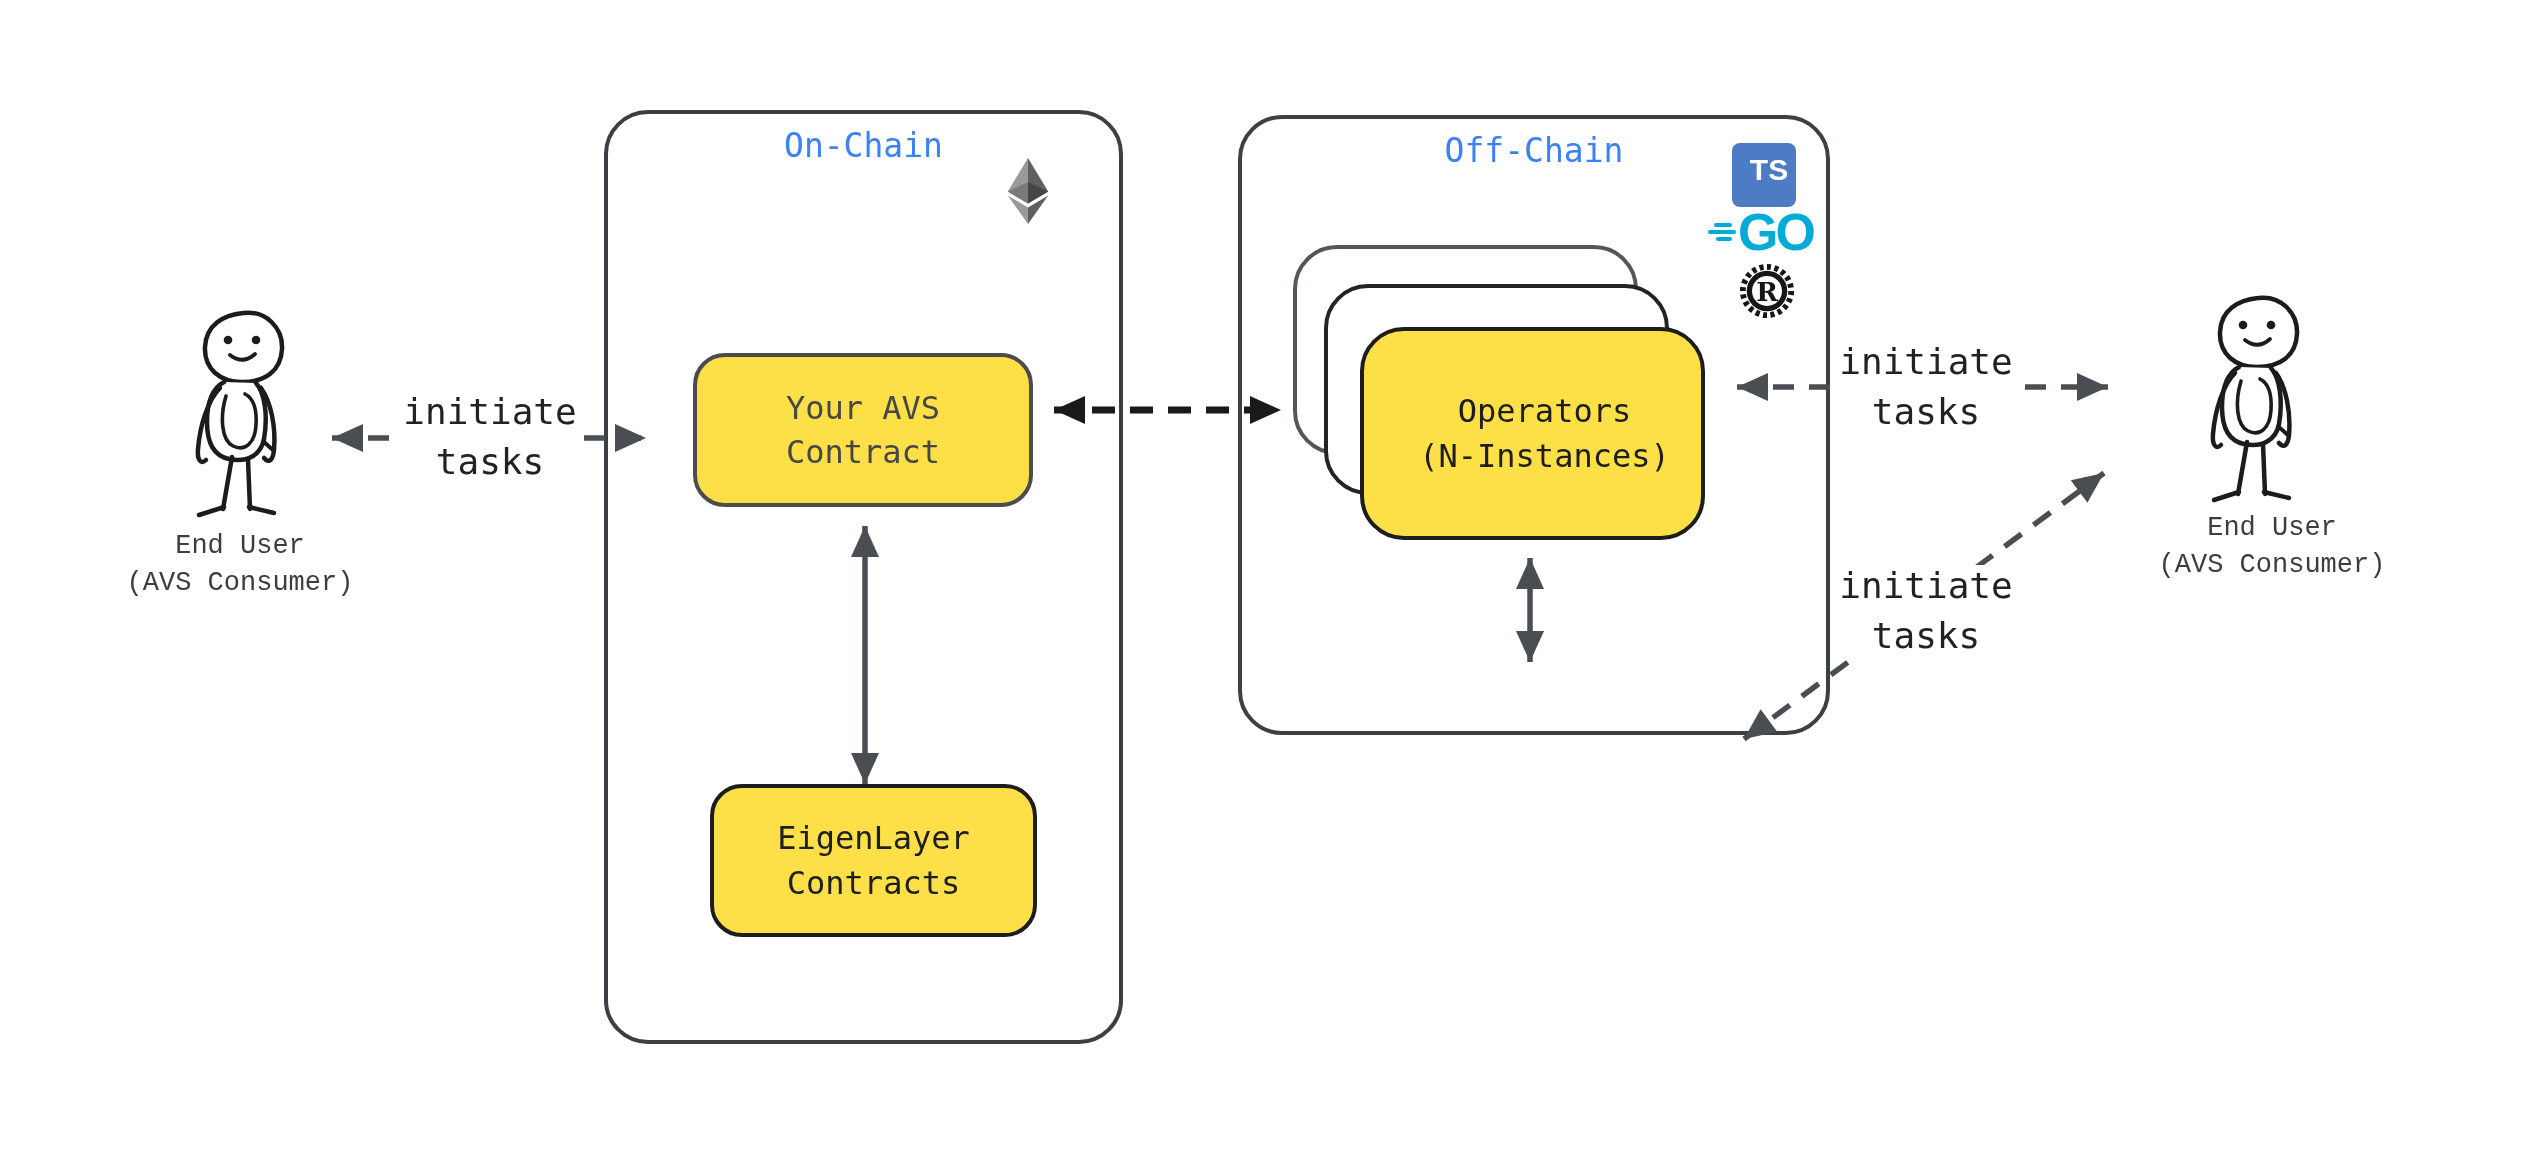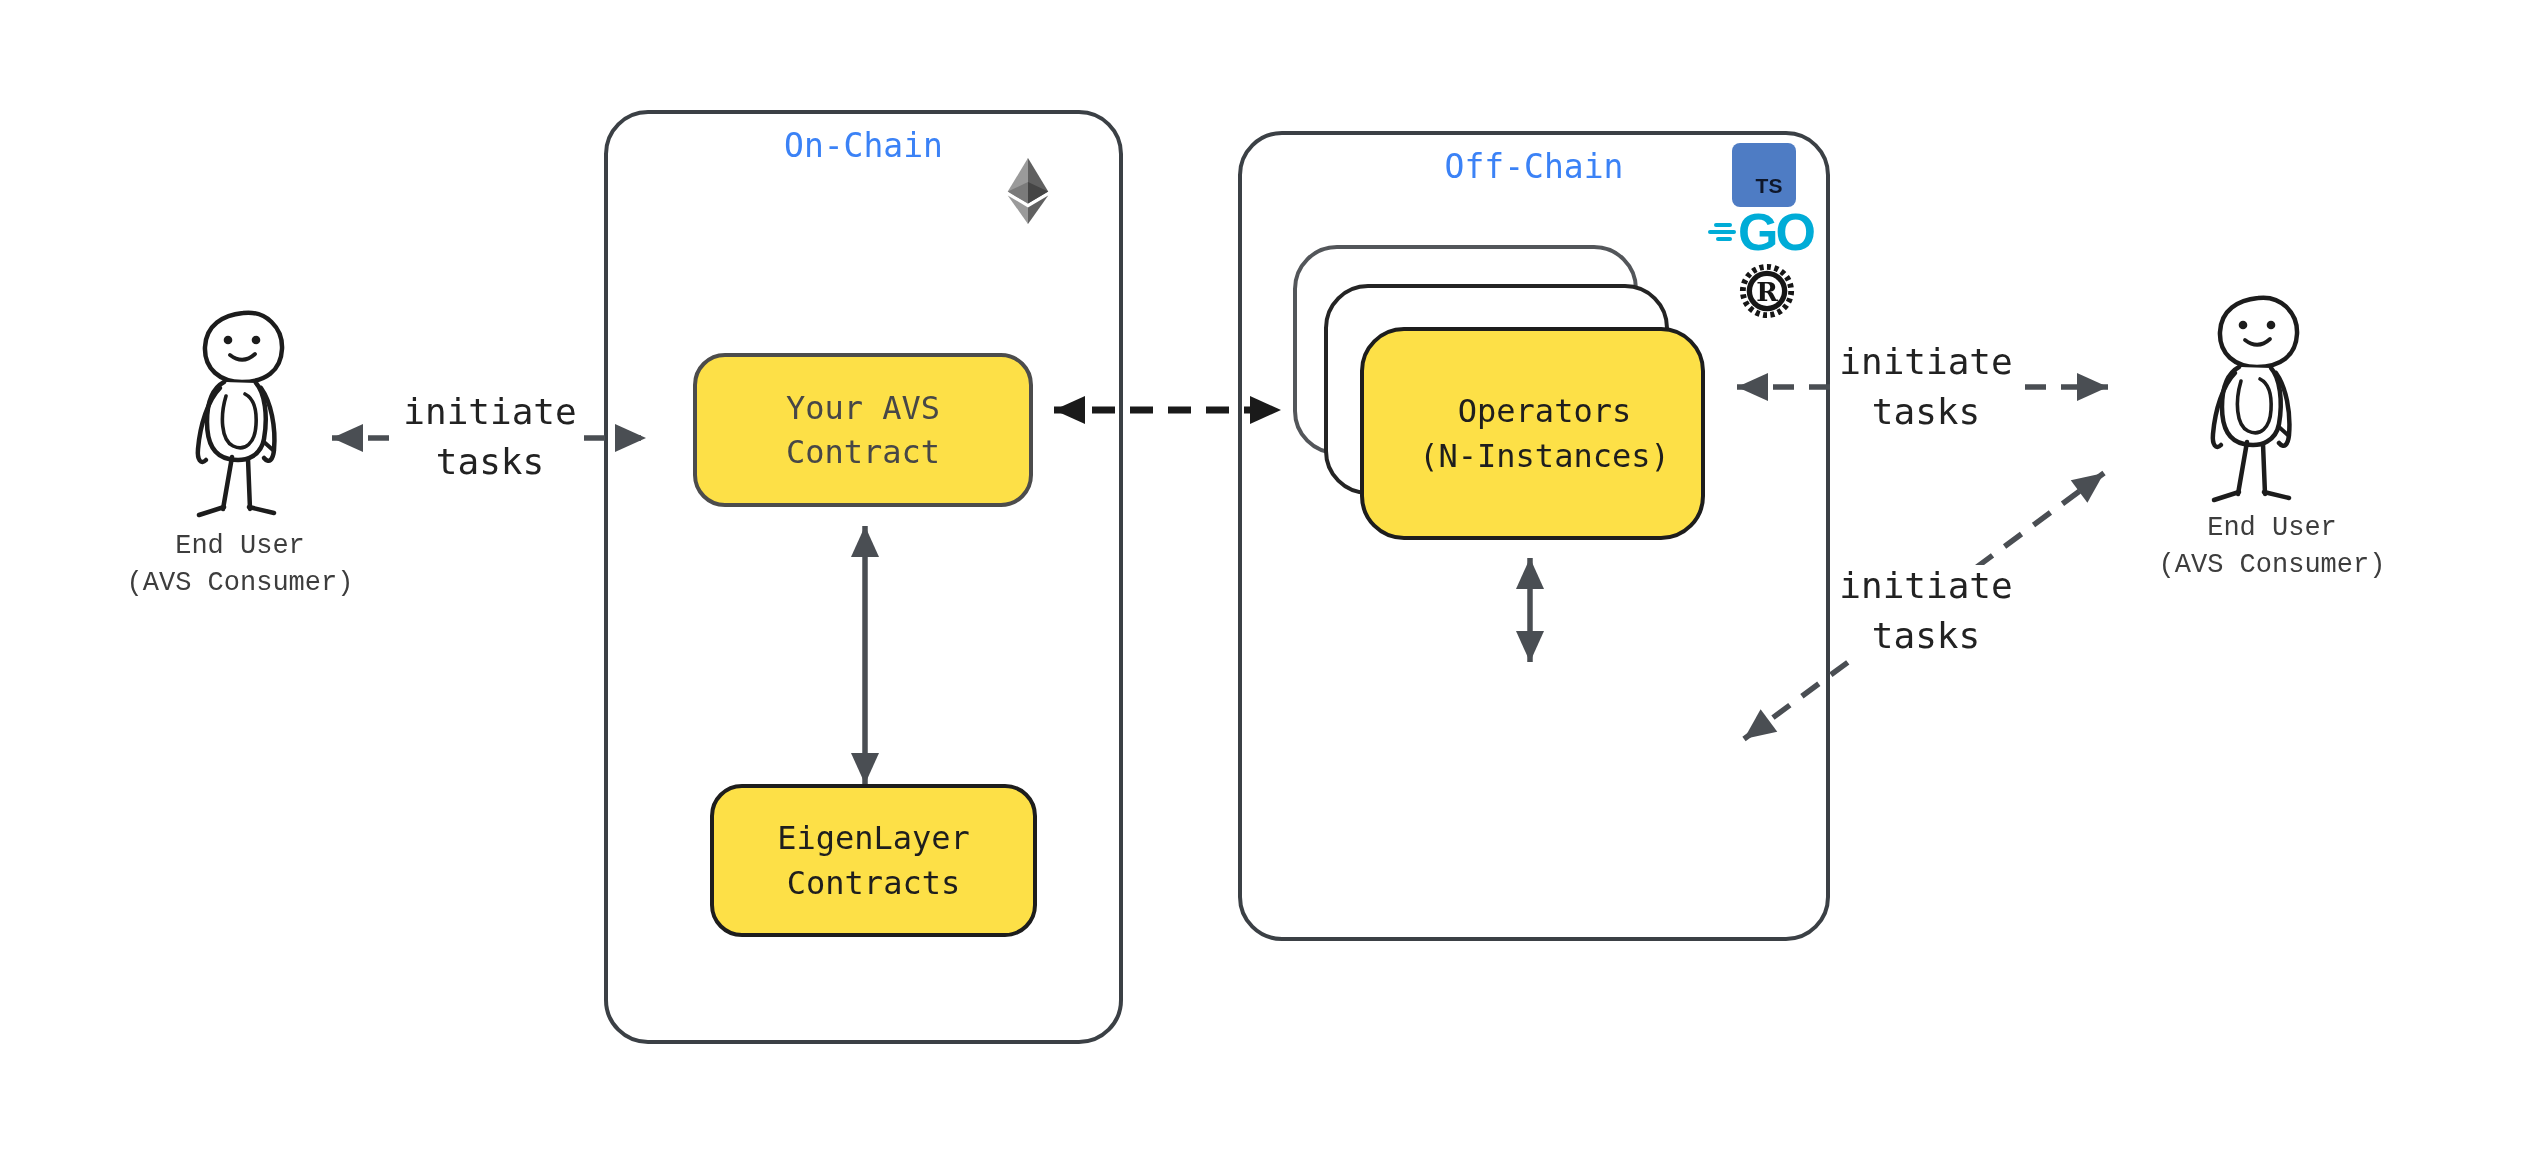--- a/index.html
+++ b/index.html
@@ -39,21 +39,21 @@
   }
   .arrows{position:absolute;left:0;top:0;z-index:5;pointer-events:none;}
   .figure{position:absolute;}
   
   .ts-logo{
     position:absolute;width:64px;height:64px;border-radius:8px;background:#4E7CC4;
     display:flex;align-items:flex-end;justify-content:center;z-index:3;
   }
   .ts-text{
     font-family:"Liberation Sans","DejaVu Sans",sans-serif;font-weight:bold;
-    color:#0f172a;font-size:21px;line-height:1;padding-bottom:11px;padding-left:10px;
+    color:#ffffff;font-size:30px;line-height:1;padding-bottom:22px;padding-left:10px;
   }
   .go-logo{
     position:absolute;display:flex;align-items:center;z-index:3;
   }
   .go-text{
     font-family:"Liberation Sans","DejaVu Sans",sans-serif;font-weight:bold;
     color:#00ACD7;font-size:52px;line-height:1;letter-spacing:-3px;
   }
   .rust-logo{position:absolute;z-index:3;}
   .eth-logo{position:absolute;z-index:3;}
@@ -97,21 +97,21 @@
     <polygon fill="#606060" points="127.9,312.2 126.4,314.1 126.4,412.3 127.9,416.8 255.9,236.5"></polygon>
     <polygon fill="#9a9a9a" points="127.9,416.8 127.9,312.2 0,236.5"></polygon>
   </svg>
 
   <div class="node gray" style="left:693px;top:353px;width:340px;height:154px;">Your AVS
 Contract</div>
 
   <div class="node dark" style="left:710px;top:784px;width:327px;height:153px;text-align:center;">EigenLayer
 Contracts</div>
 
-  <div class="panel" style="left:1238px;top:115px;width:592px;height:810px;margin-top:16px;">
+  <div class="panel" style="left:1238px;top:115px;width:592px;height:620px;">
     <div class="panel-title">Off-Chain</div>
   </div>
 
   <div class="ts-logo" style="left:1732px;top:143px;">
     <span class="ts-text">TS</span>
   </div>
   <div class="go-logo" style="left:1708px;top:206px;">
     <svg width="30" height="40" viewBox="0 0 30 40">
       <g stroke="#00ACD7" stroke-width="4" stroke-linecap="round">
         <line x1="8" y1="13" x2="22" y2="13"></line>

